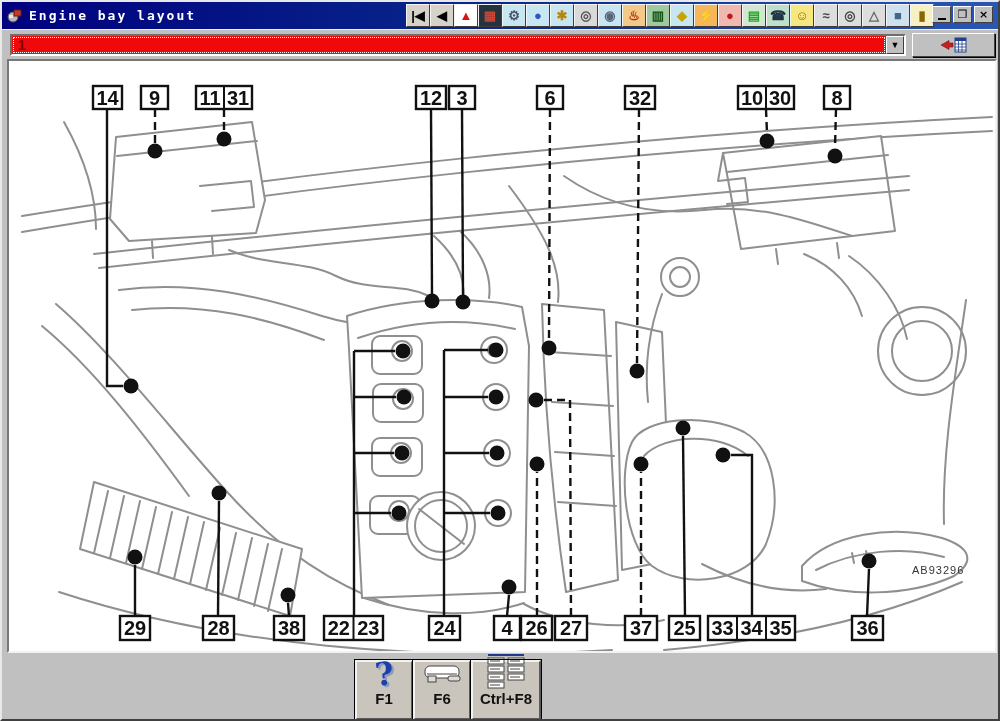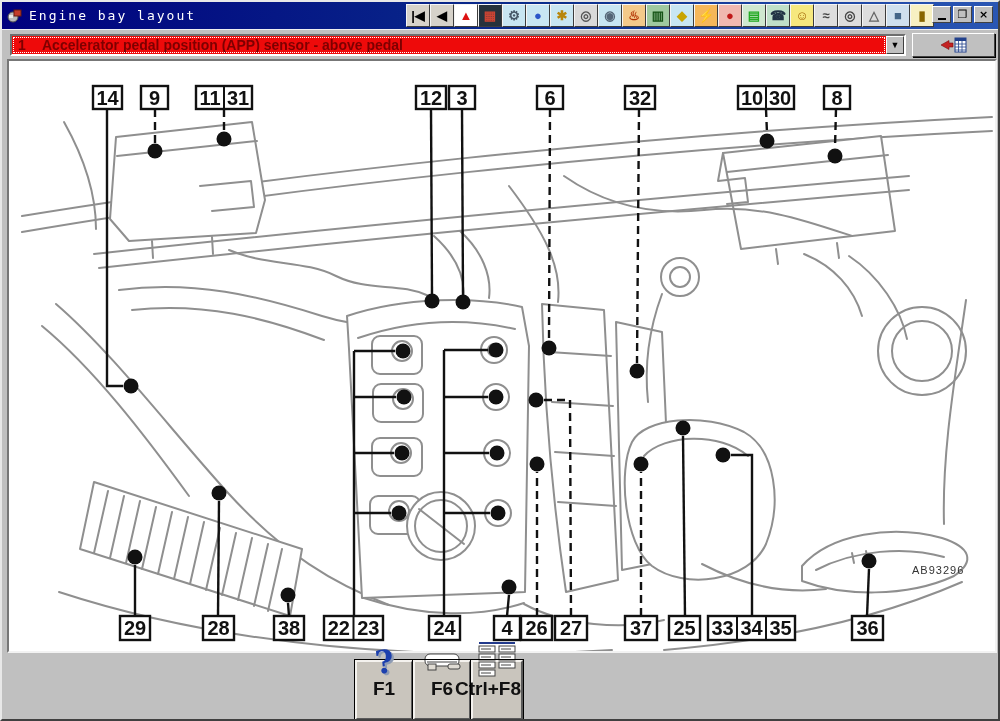--- a/index.html
+++ b/index.html
@@ -11,21 +11,21 @@
     border-right:2px solid #404040;border-bottom:2px solid #404040;
   }
   
   .titlebar{
     position:absolute;left:0;top:0;width:100%;height:27px;
     background:linear-gradient(90deg,#00007e 0%,#0a2e8c 55%,#2a56b4 100%);
     display:flex;align-items:center;
   }
   .app-icon{width:17px;height:16px;margin-left:4px;flex:0 0 auto;}
   .title-text{
-    color:#fff;font-family:"DejaVu Sans Mono",monospace;font-weight:normal;
+    color:#fff;font-family:"DejaVu Sans Mono",monospace;font-weight:bold;
     font-size:13px;letter-spacing:2px;margin-left:6px;white-space:nowrap;
   }
   .top-toolbar{position:absolute;left:404px;top:2px;display:flex;}
   .tbtn{
     width:24px;height:23px;margin-right:0;display:flex;align-items:center;justify-content:center;
     border-top:1px solid #f5f5f5;border-left:1px solid #f5f5f5;
     border-right:1px solid #3c3c3c;border-bottom:1px solid #3c3c3c;
     font-size:13px;line-height:1;cursor:default;padding:0;font-weight:bold;
   }
   .win-controls{position:absolute;right:5px;top:4px;display:flex;gap:2px;}
@@ -74,23 +74,23 @@
   .diagram-panel svg{display:block;width:986px;height:590px;}
   
   .bottombar{position:absolute;left:0;top:651px;width:100%;height:70px;background:#c0c0c0;}
   .fkeys{position:absolute;left:352px;top:6px;display:flex;border:1px solid #000;}
   .fkey{
     width:58px;height:60px;background:#c9c5bd;padding:0;
     border-top:2px solid #f4f2ee;border-left:2px solid #f4f2ee;
     border-right:2px solid #5a5a5a;border-bottom:2px solid #5a5a5a;
     outline:1px solid #000;display:flex;flex-direction:column;align-items:center;justify-content:flex-end;
   }
-  .fkey.wide{width:52px;align-items:flex-end;}
+  .fkey.wide{width:70px;}
   .fkicon{flex:1;display:flex;align-items:center;justify-content:center;width:100%;}
-  .fklabel{font-size:19px;font-weight:bold;color:#111;margin-bottom:18px;font-family:"Liberation Sans",sans-serif;}
+  .fklabel{font-size:15px;font-weight:bold;color:#111;margin-bottom:11px;font-family:"Liberation Sans",sans-serif;}
   .qmark{
     font-size:32px;font-weight:bold;color:#1b3fae;font-family:"DejaVu Serif",serif;
     text-shadow:2px 2px 0 #8d9bb4;line-height:1;transform:rotate(-6deg);display:block;
   }
 </style>
 </head>
 <body>
 
 <div class="window">
 
@@ -131,21 +131,20 @@
         </button>
       <button class="wbtn">❐</button>
       <button class="wbtn">×</button>
     </div>
   </div>
 
   <div class="selector-row">
     <div class="combo">
       <div class="combo-selection">
         <span class="combo-index">1</span>
-        <span>Accelerator pedal position (APP) sensor - above pedal</span>
       </div>
       <button class="combo-arrow-btn">
         <span>▼</span>
       </button>
     </div>
     <button class="transfer-btn">
       <svg width="30" height="18" viewBox="0 0 30 18">
         <polygon points="2,9 10,4.5 10,7 14,7 14,11 10,11 10,13.5" fill="#c42222" stroke="#7a0f0f" stroke-width="0.6"></polygon>
         <rect x="16" y="2" width="11" height="14" fill="#fff" stroke="#22418c"></rect>
         <rect x="16" y="2" width="11" height="3" fill="#22418c"></rect>

